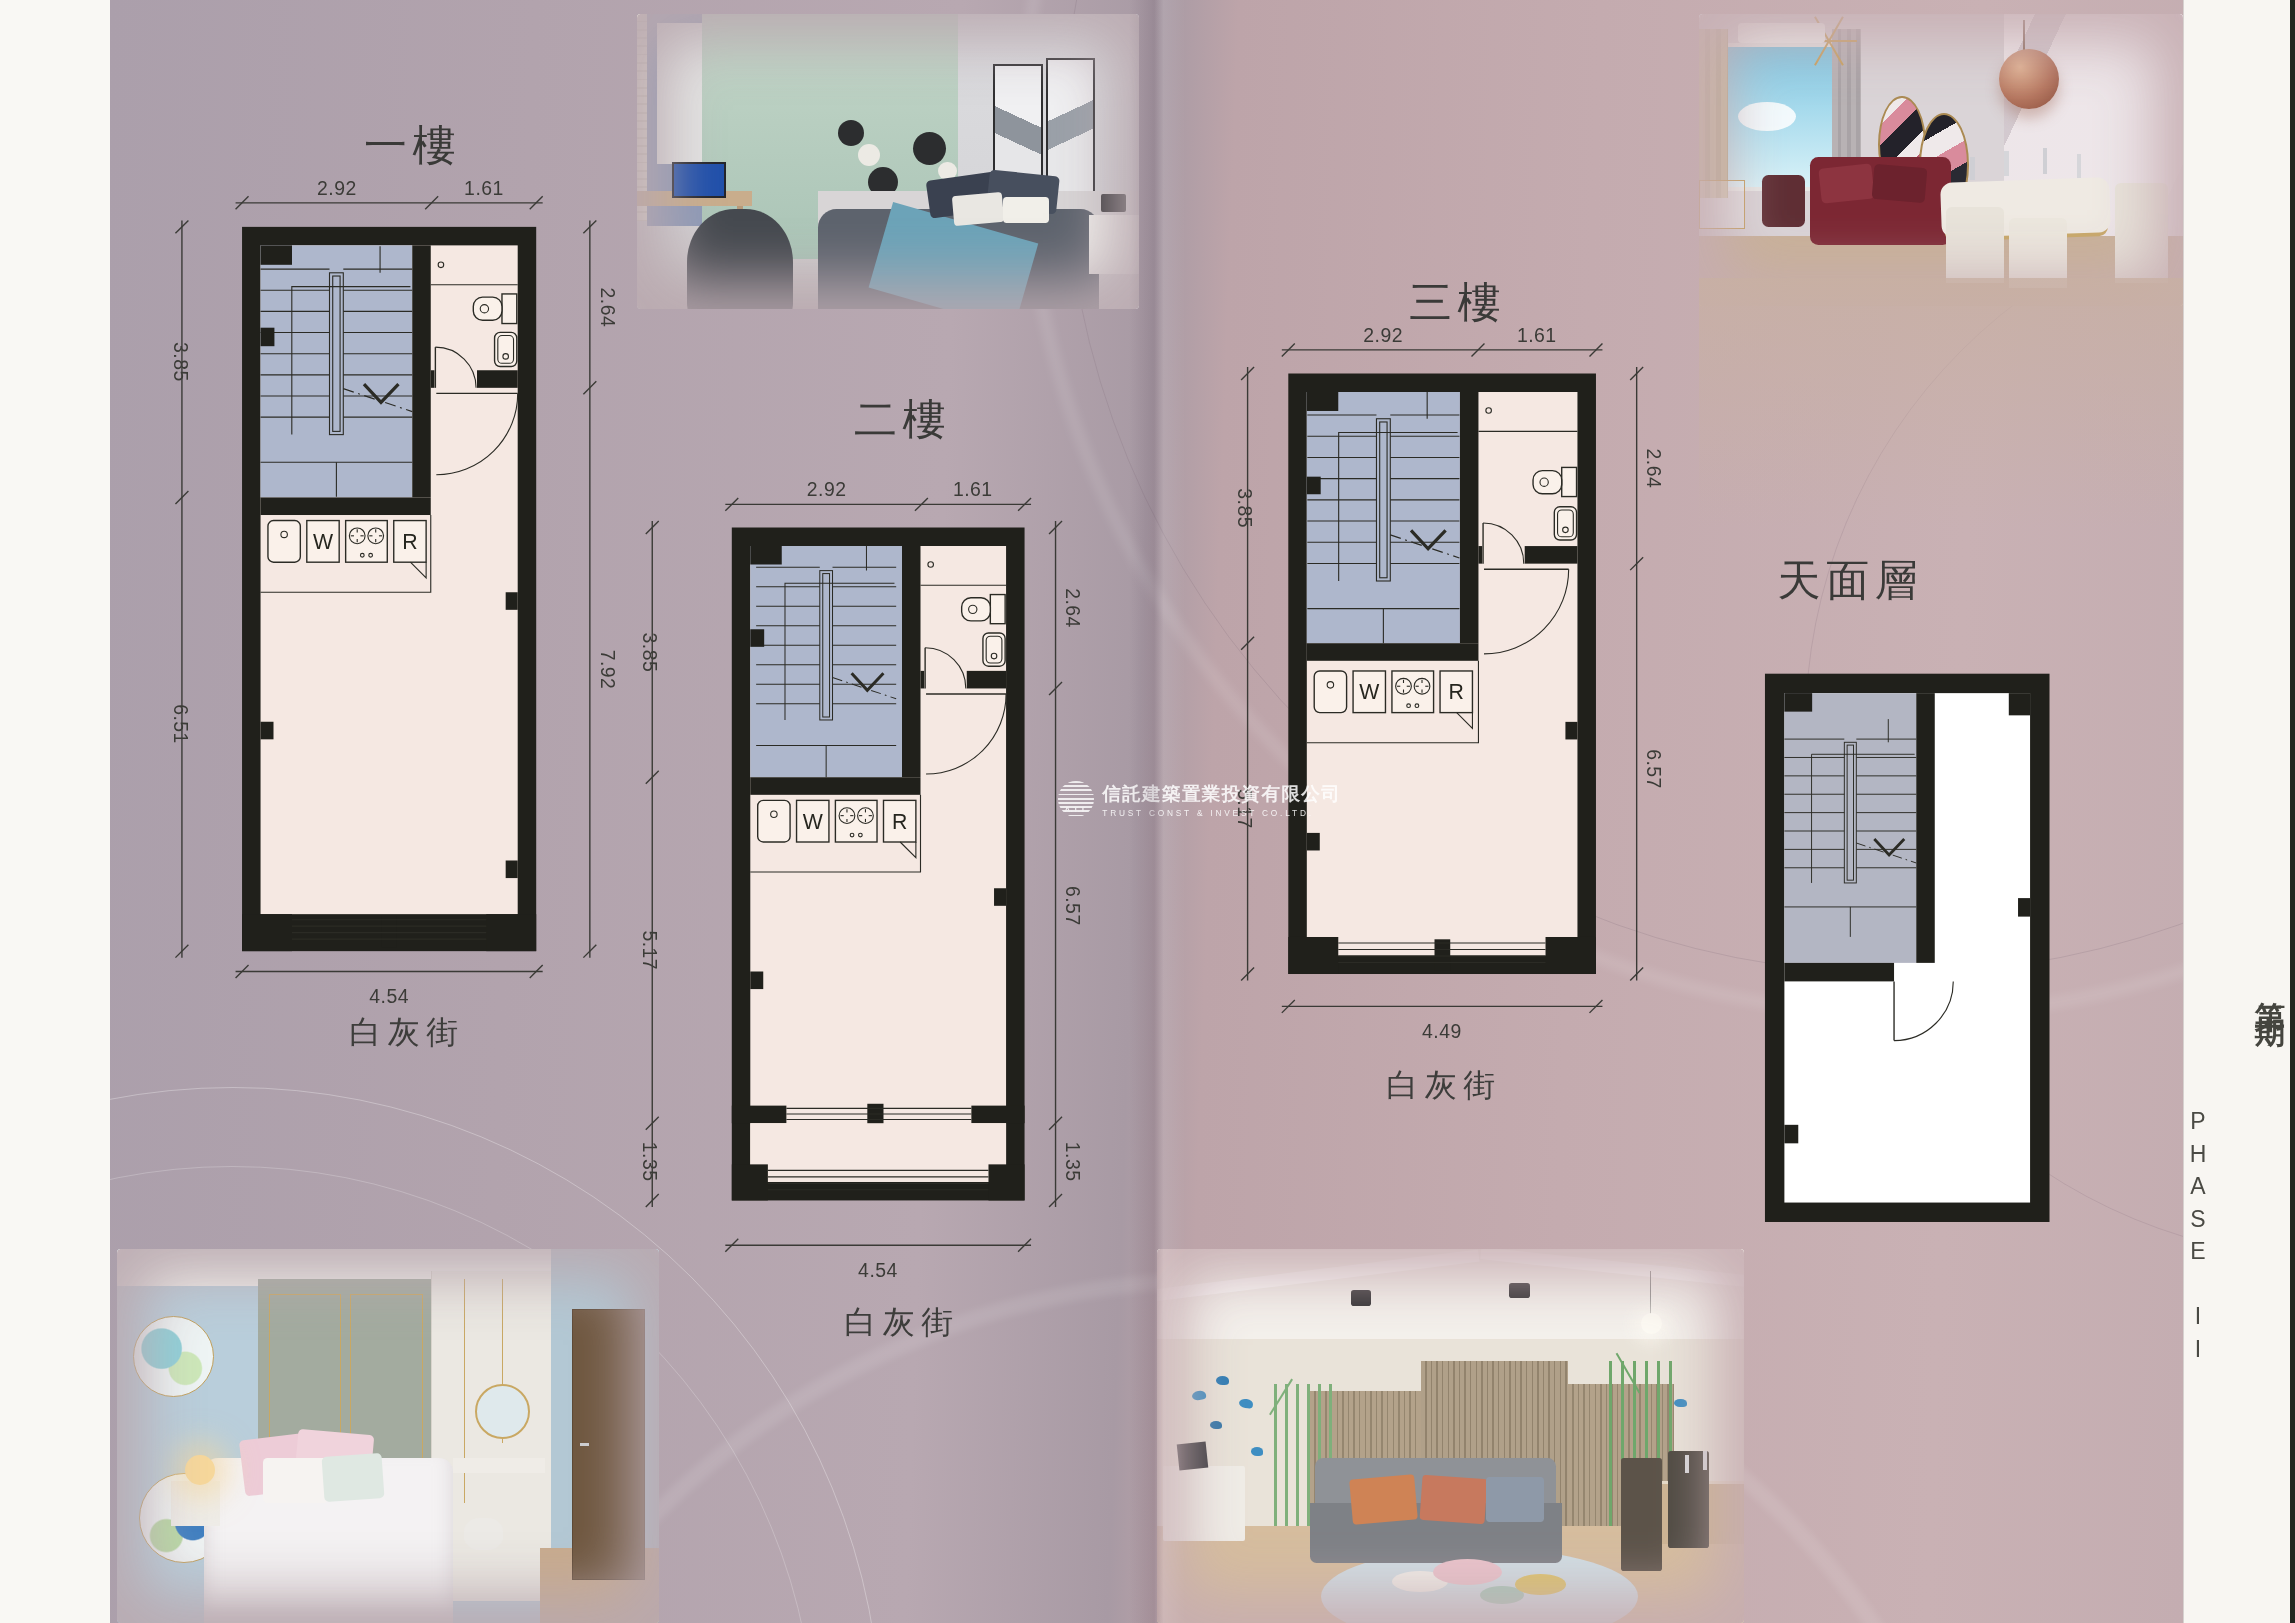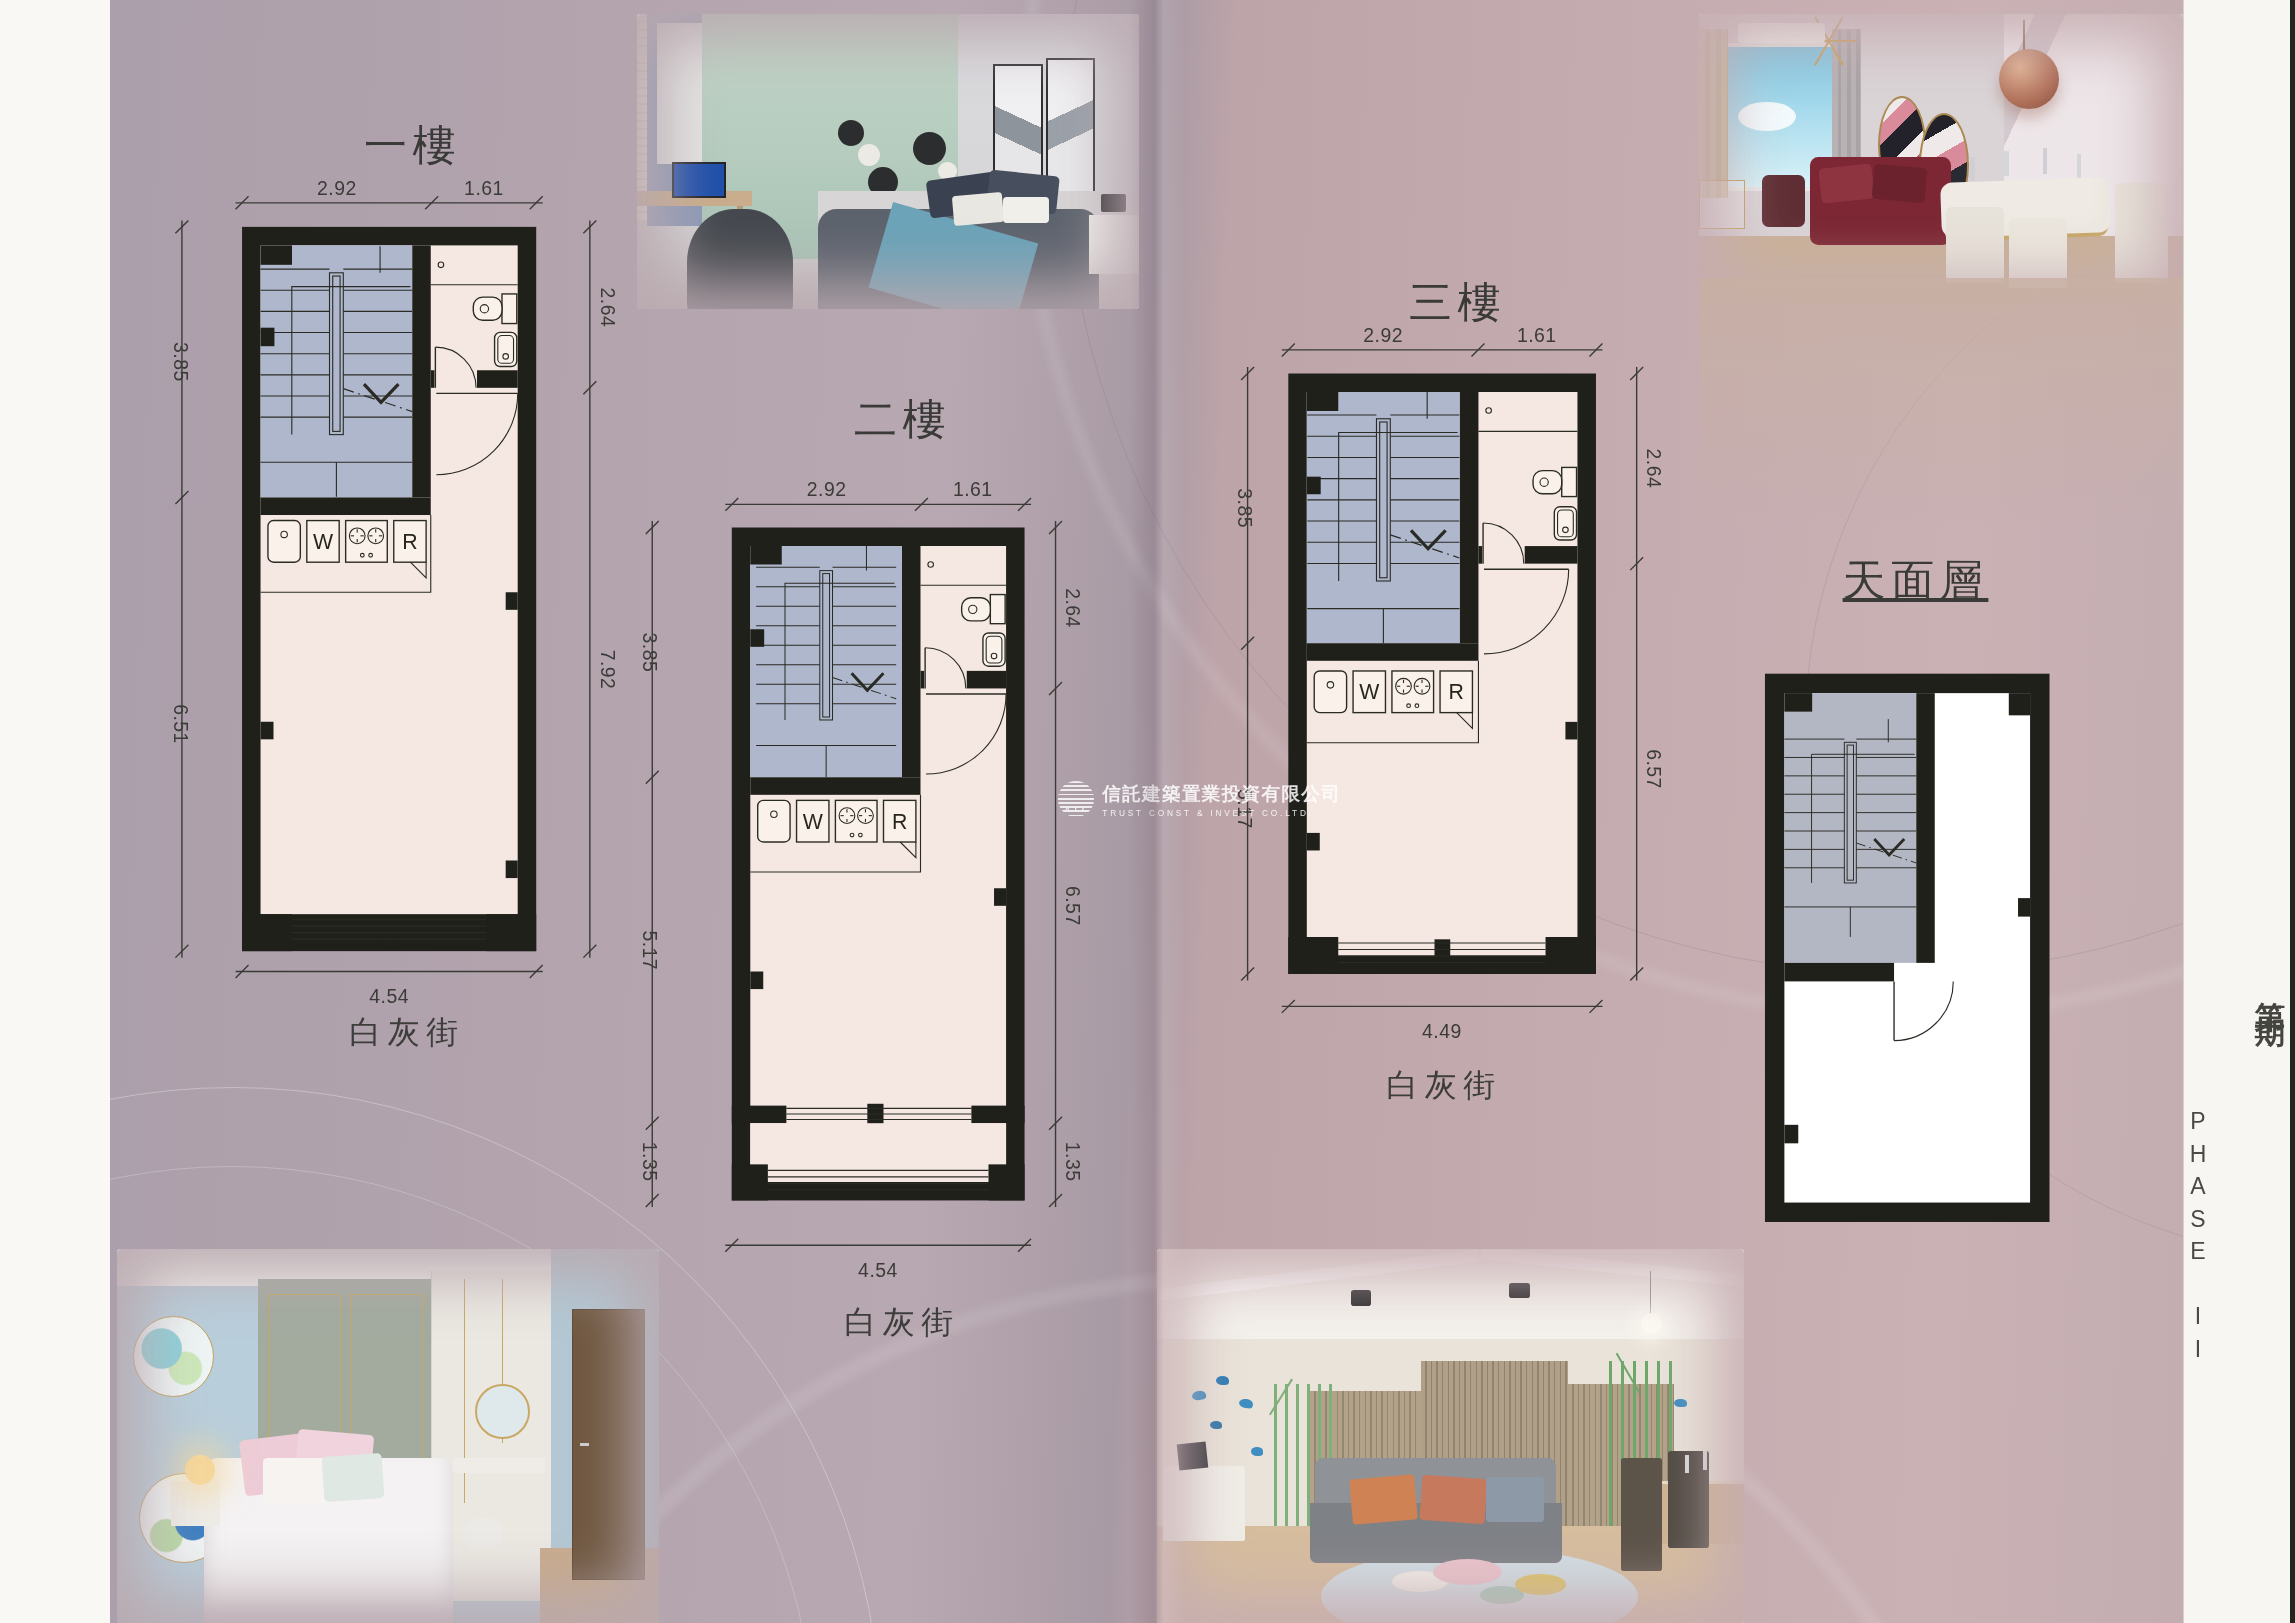--- a/index.html
+++ b/index.html
@@ -537,21 +537,21 @@
       <rect class="wall" x="740" y="1325" width="109" height="80"></rect>
       <rect class="wall" x="500" y="1330" width="34" height="68"></rect>
       <line class="thin" x1="292" y1="1338" x2="740" y2="1338"></line>
         <line class="thin" x1="292" y1="1352" x2="740" y2="1352"></line>
       <line class="thin" x1="292" y1="1366" x2="740" y2="1366"></line>
         <line class="thin" x1="292" y1="1380" x2="740" y2="1380"></line>
     </g>
   </svg>
   <div class="street" style="left:1356px;top:1064px;width:176px;">白灰街</div>
 
-  <div class="floor-title" style="left:1795px;top:552px;width:241px;text-decoration:underline;">天面層</div>
+  <div class="floor-title" style="left:1730px;top:552px;width:241px;">天面層</div>
 
   <svg style="left:1731px;top:639px;" width="352" height="620" viewBox="0 0 760 1340">
     <rect class="wall" x="73" y="75" width="615" height="1185"></rect>
     <rect class="white" x="115" y="117" width="531" height="1101"></rect>
     <rect class="roofblue" x="115" y="117" width="285" height="583"></rect>
     <use href="#stairs" x="115" y="117" width="285" height="583"></use>
     <rect class="wall" x="400" y="117" width="40" height="583"></rect>
     <rect class="wall" x="115" y="700" width="237" height="40"></rect>
     <rect class="wall" x="115" y="117" width="60" height="40"></rect>
     <rect class="wall" x="600" y="117" width="46" height="48"></rect>

